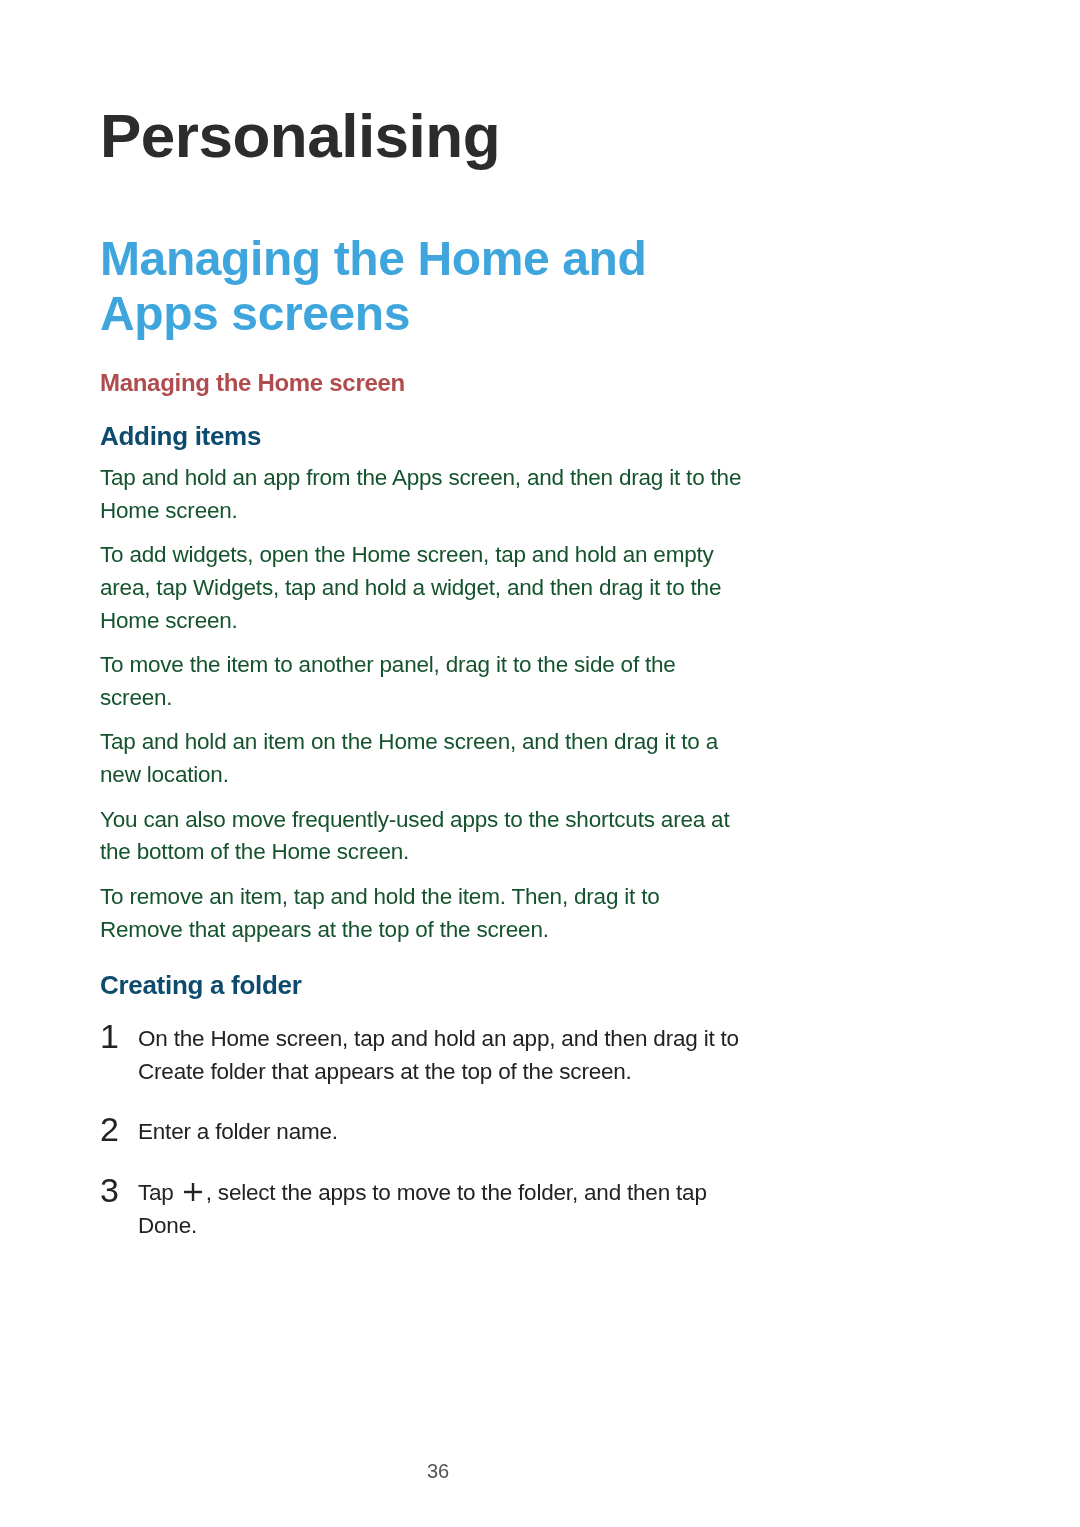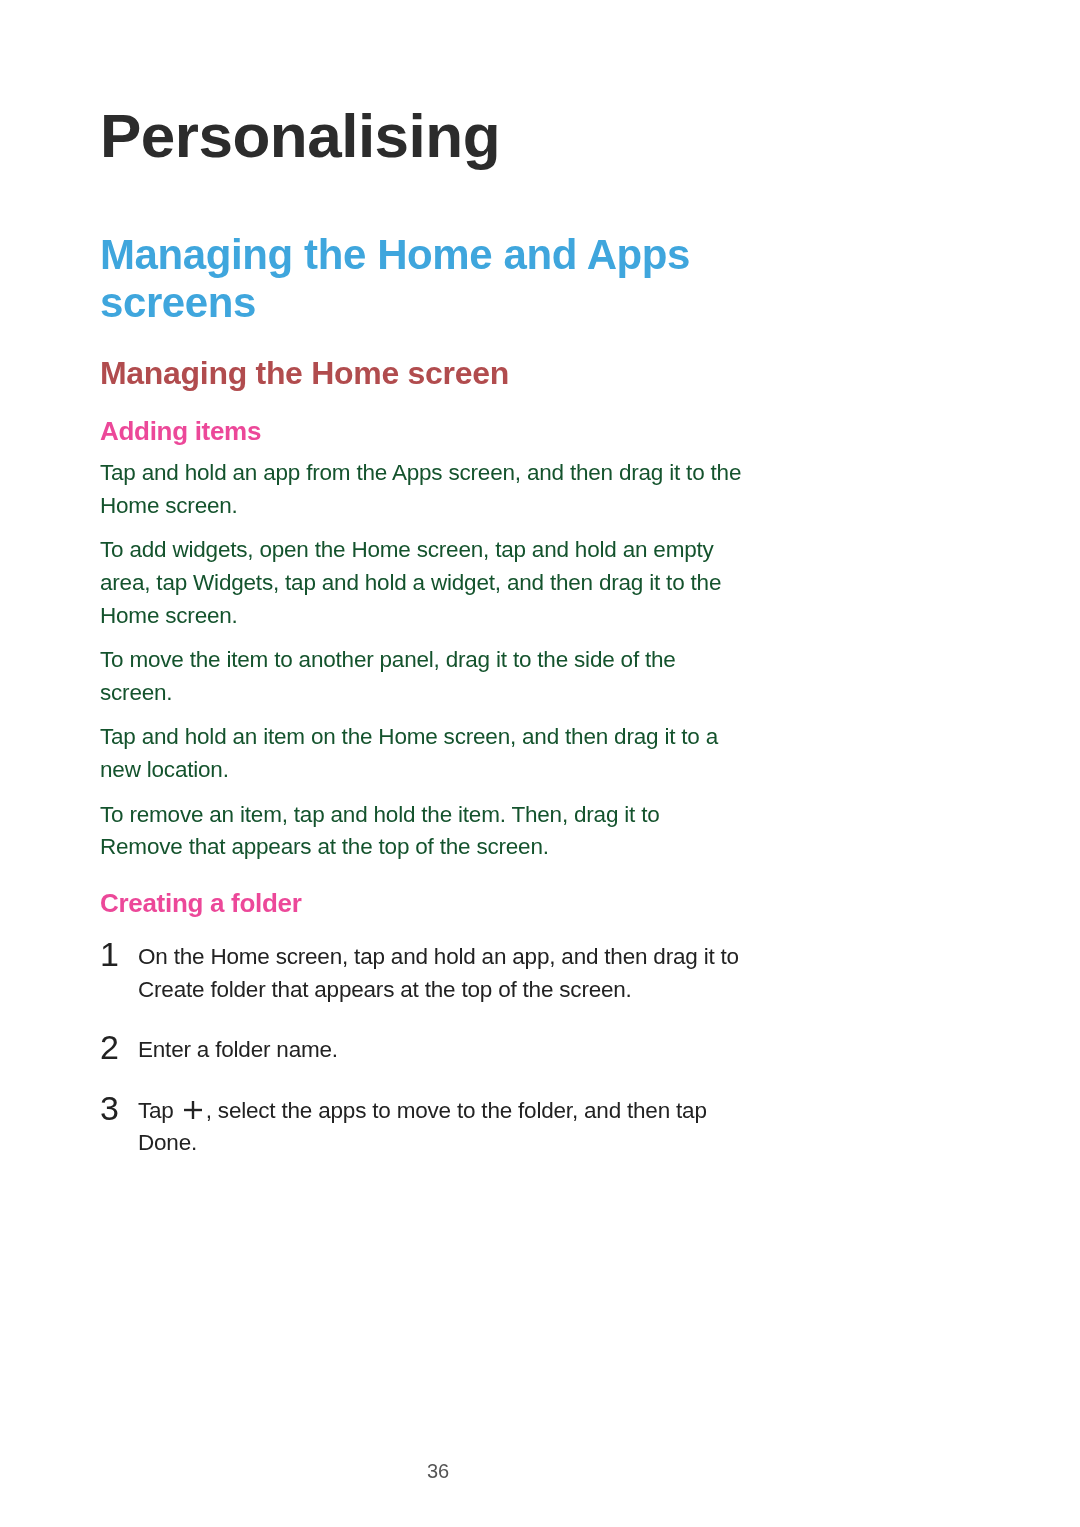--- a/index.html
+++ b/index.html
@@ -18,37 +18,37 @@
     position: relative;
   }
   h1.title {
     font-size: 62px;
     font-weight: 700;
     margin: 0 0 60px 0;
     color: #2c2c2c;
     letter-spacing: -0.5px;
   }
   h2.section {
-    font-size: 42px;
+    font-size: 48px;
     font-weight: 700;
     color: #3fa6dd;
     margin: 30px 0 28px 0;
     letter-spacing: -0.4px;
   }
   h3.subsection {
-    font-size: 32px;
+    font-size: 24px;
     font-weight: 600;
     color: #b14c4e;
     margin: 14px 0 20px 0;
     letter-spacing: -0.3px;
   }
   h4.topic {
     font-size: 26px;
     font-weight: 700;
-    color: #ec4899;
+    color: #0c4a6e;
     margin: 24px 0 10px 0;
     letter-spacing: -0.3px;
   }
   p.body {
     font-size: 22.5px;
     line-height: 1.45;
     margin: 8px 16px 12px 0;
     color: #14532d;
     letter-spacing: -0.2px;
   }
@@ -106,20 +106,21 @@
   <h3 class="subsection">Managing the Home screen</h3>
 
   <h4 class="topic">Adding items</h4>
   <p class="body">Tap and hold an app from the Apps screen, and then drag it to the Home screen.</p>
   <p class="body">
     <span>To add widgets, open the Home screen, tap and hold an empty area, tap </span><span class="bold">Widgets</span><span>, tap and hold a widget, and then drag it to the Home screen.</span>
   </p>
 
   <p class="body">To move the item to another panel, drag it to the side of the screen.</p>
   <p class="body">Tap and hold an item on the Home screen, and then drag it to a new location.</p>
+  <p class="body">You can also move frequently-used apps to the shortcuts area at the bottom of the Home screen.</p>
   <p class="body">
     <span>To remove an item, tap and hold the item. Then, drag it to </span><span class="bold">Remove</span><span> that appears at the top of the screen.</span>
   </p>
 
   <h4 class="topic">Creating a folder</h4>
 
   <div class="steps">
     <div class="step">
       <div class="step-num">1</div>
       <div class="step-text">

